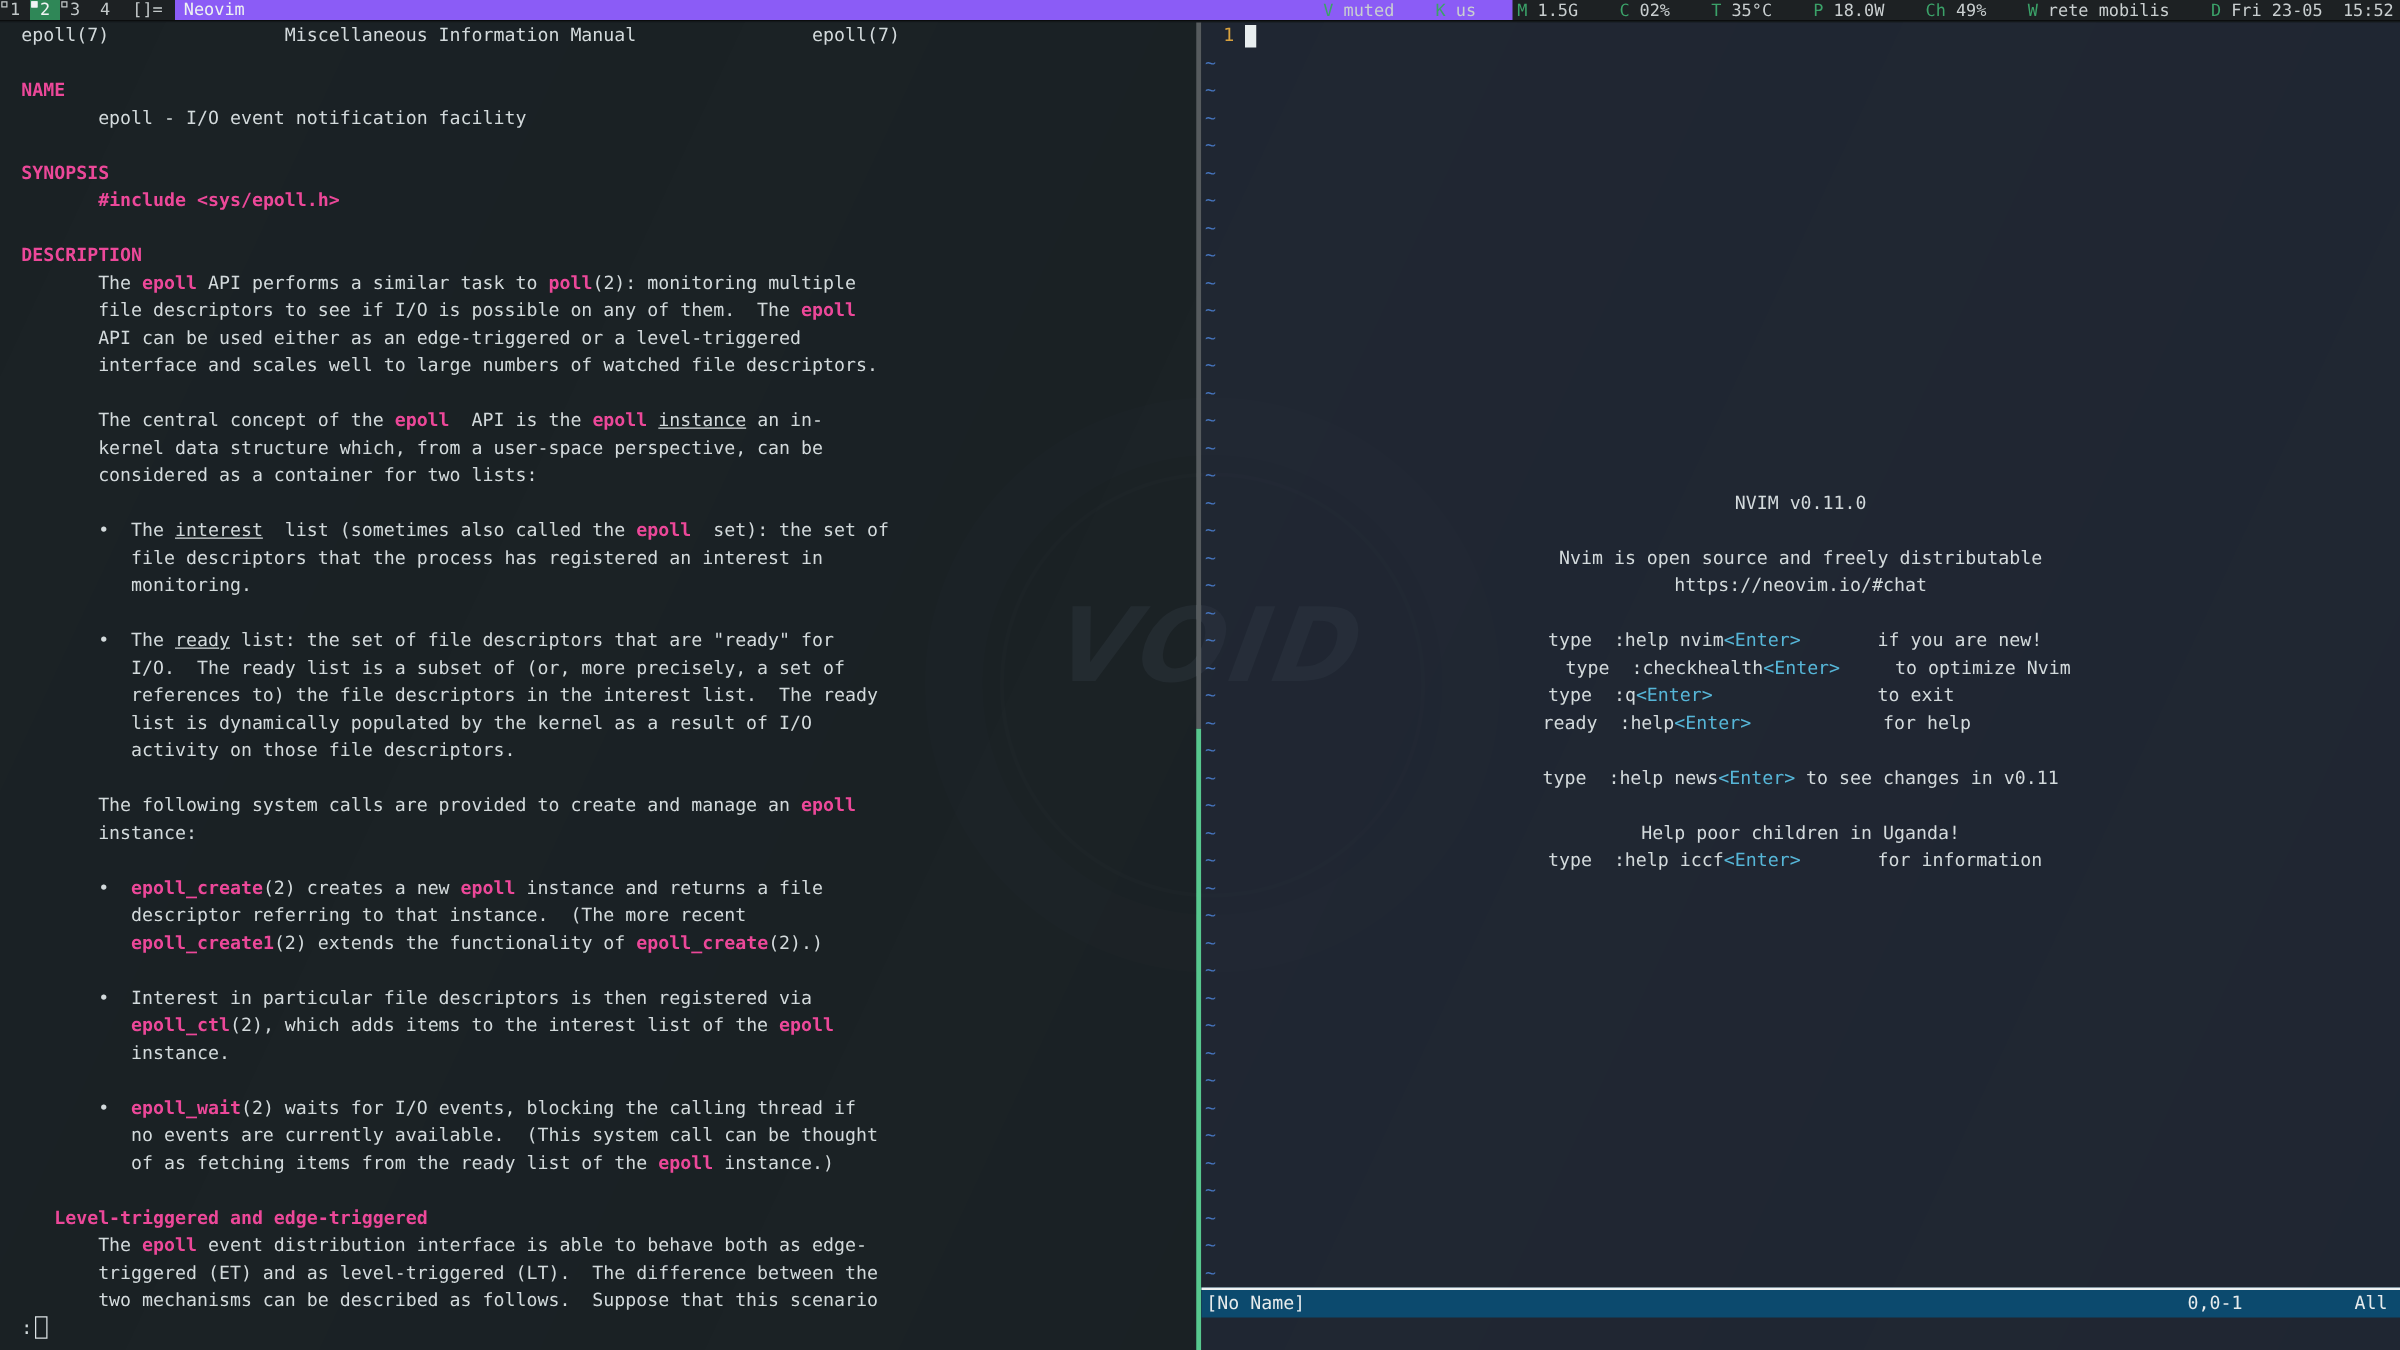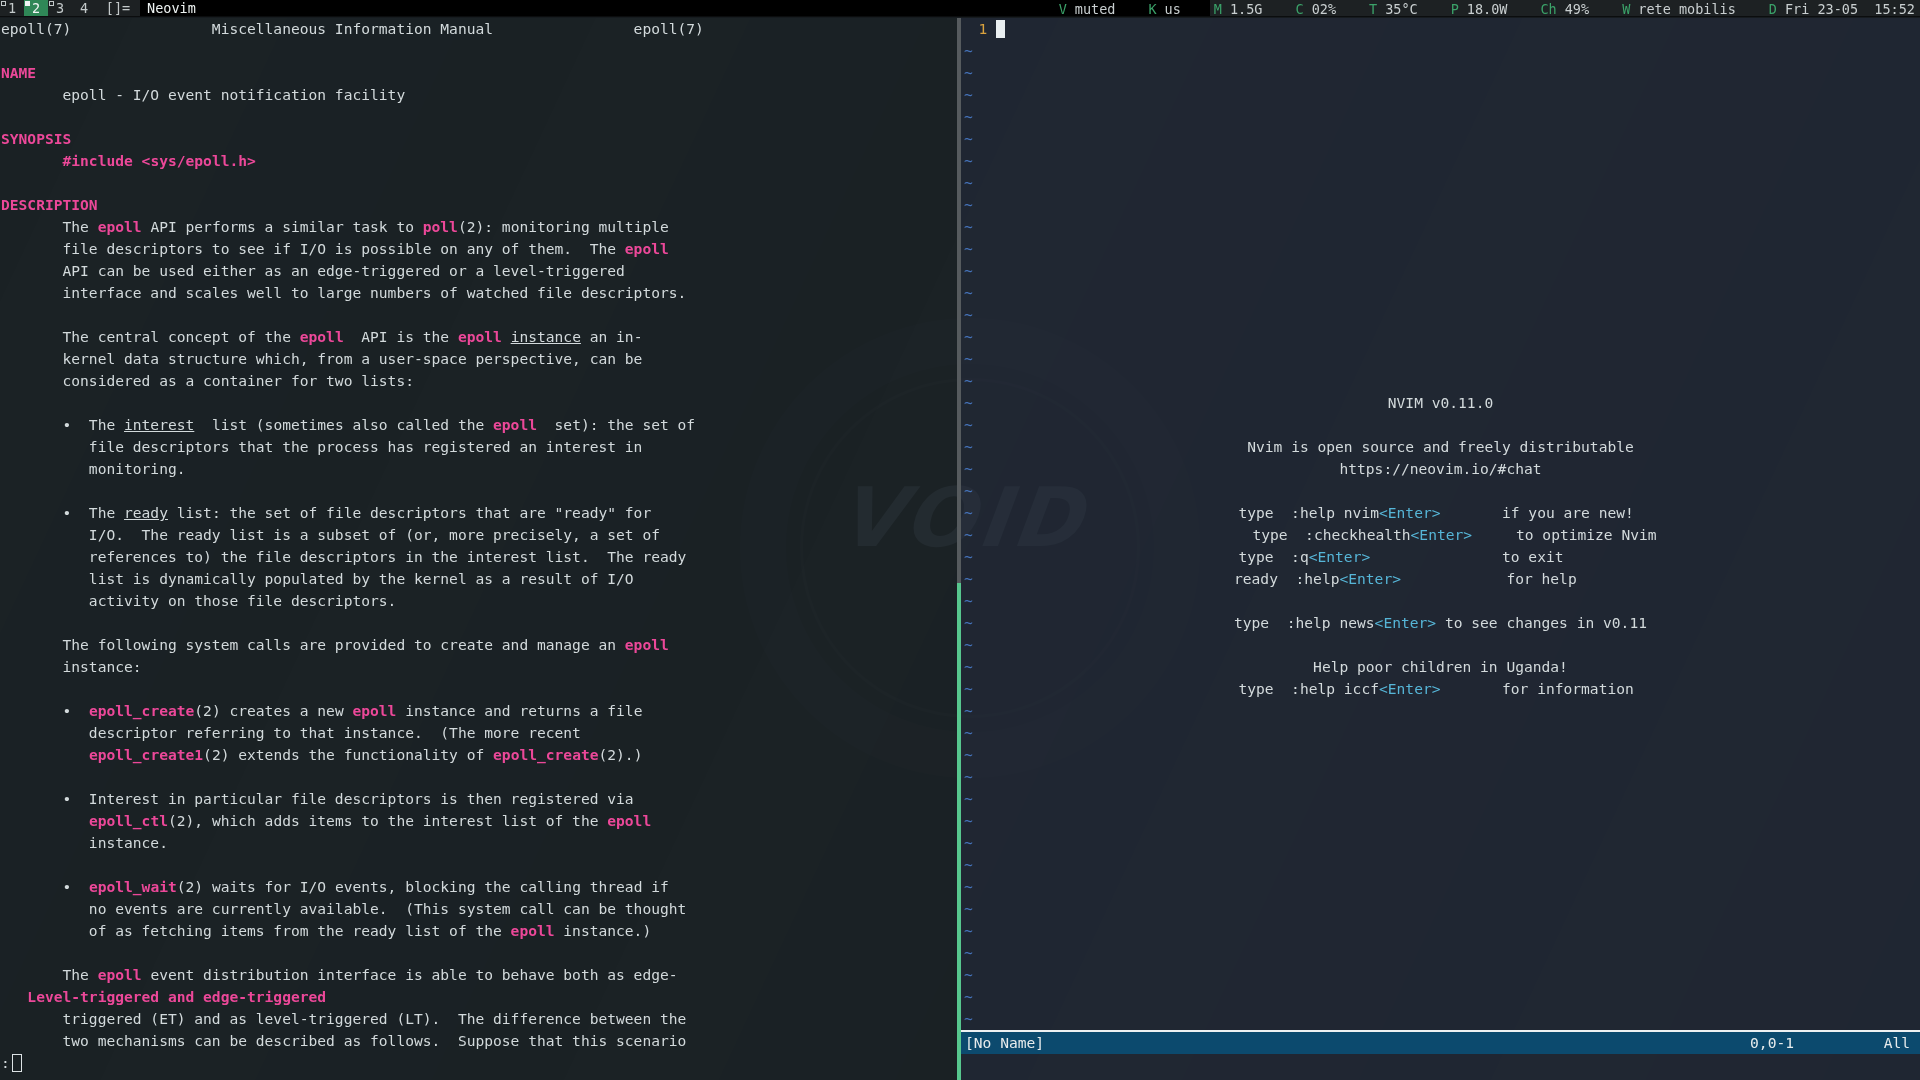--- a/index.html
+++ b/index.html
@@ -15,21 +15,21 @@
     background:#1d2123; display:flex; align-items:stretch;
     font-size:13.5px; color:#c3c9ca; border-bottom:1px solid #0b0d0e;
   }
   .tag { position:relative; width:24px; display:flex; align-items:center; justify-content:center; }
   .tag.selected { background:#2f8757; color:#f0f4f4; }
   .tag .ind { position:absolute; left:1px; top:1px; width:5px; height:5px; }
   .tag .ind.occ { border:1px solid #c3c9ca; }
   .tag.selected .ind.occ { border:1px solid #f0f4f4; background:#f0f4f4; }
   .layoutsym { width:44px; display:flex; align-items:center; justify-content:center; }
   .bartitle {
-    width:1070px; background:#000000; color:#eef3f2;
+    width:1070px; background:#8b5cf6; color:#eef3f2;
     display:flex; align-items:center; padding-left:7px;
   }
   .barstatus {
     position:absolute; right:5px; top:0; height:17px;
     display:flex; align-items:center; gap:33px; white-space:pre;
   }
   .statusitem { display:flex; align-items:center; white-space:pre; color:#c9cfd0; }
   .statusitem .k { color:#3ba269; margin-right:8px; }
   
   .desktop { position:absolute; left:0; top:18px; width:1920px; height:1062px; background:#171c20; }
@@ -54,21 +54,21 @@
     font-size:82px; letter-spacing:4px; color:#4b555d;
     transform:skewX(-10deg);
   }
   
   .term-left {
     position:absolute; left:0; top:0; width:957px; height:1062px;
     background:rgba(27,34,38,0.82); overflow:hidden;
   }
   .man-line, .prompt-line {
     height:22px; line-height:22px; font-size:14.6px; white-space:pre;
-    color:#d3dadc; padding-left:1px;
+    color:#d3dadc; padding-left:17px;
   }
   .s-b { font-weight:bold; color:#ec4899; }
   .s-u { text-decoration:underline; }
   .hollow-cursor {
     display:inline-block; width:10px; height:18px; margin-left:2px;
     border:1.5px solid #dde3e5; vertical-align:middle; margin-top:-3px;
   }
   
   .divider { position:absolute; left:957px; top:0; width:4px; height:1062px; }
   .divider .gray { position:absolute; top:0; left:0; width:4px; height:565px; background:#565b5e; }
@@ -161,22 +161,22 @@
           <div class="man-line"><span>          </span><span class="s-b">epoll_create1</span><span>(2) extends the functionality of </span><span class="s-b">epoll_create</span><span>(2).)</span></div>
           <div class="man-line">&nbsp;</div>
           <div class="man-line">       •  Interest in particular file descriptors is then registered via</div>
           <div class="man-line"><span>          </span><span class="s-b">epoll_ctl</span><span>(2), which adds items to the interest list of the </span><span class="s-b">epoll</span></div>
           <div class="man-line">          instance.</div>
           <div class="man-line">&nbsp;</div>
           <div class="man-line"><span>       •  </span><span class="s-b">epoll_wait</span><span>(2) waits for I/O events, blocking the calling thread if</span></div>
           <div class="man-line">          no events are currently available.  (This system call can be thought</div>
           <div class="man-line"><span>          of as fetching items from the ready list of the </span><span class="s-b">epoll</span><span> instance.)</span></div>
           <div class="man-line">&nbsp;</div>
+          <div class="man-line"><span>   </span><span class="s-b">Level-triggered and edge-triggered</span></div>
           <div class="man-line"><span>       The </span><span class="s-b">epoll</span><span> event distribution interface is able to behave both as edge-</span></div>
-          <div class="man-line"><span>   </span><span class="s-b">Level-triggered and edge-triggered</span></div>
           <div class="man-line">       triggered (ET) and as level-triggered (LT).  The difference between the</div>
           <div class="man-line">       two mechanisms can be described as follows.  Suppose that this scenario</div>
         </div>
       <div class="prompt-line"><span>:</span><span class="hollow-cursor"></span></div>
     </div>
 
     <div class="divider">
       <div class="gray"></div>
       <div class="green"></div>
     </div>

